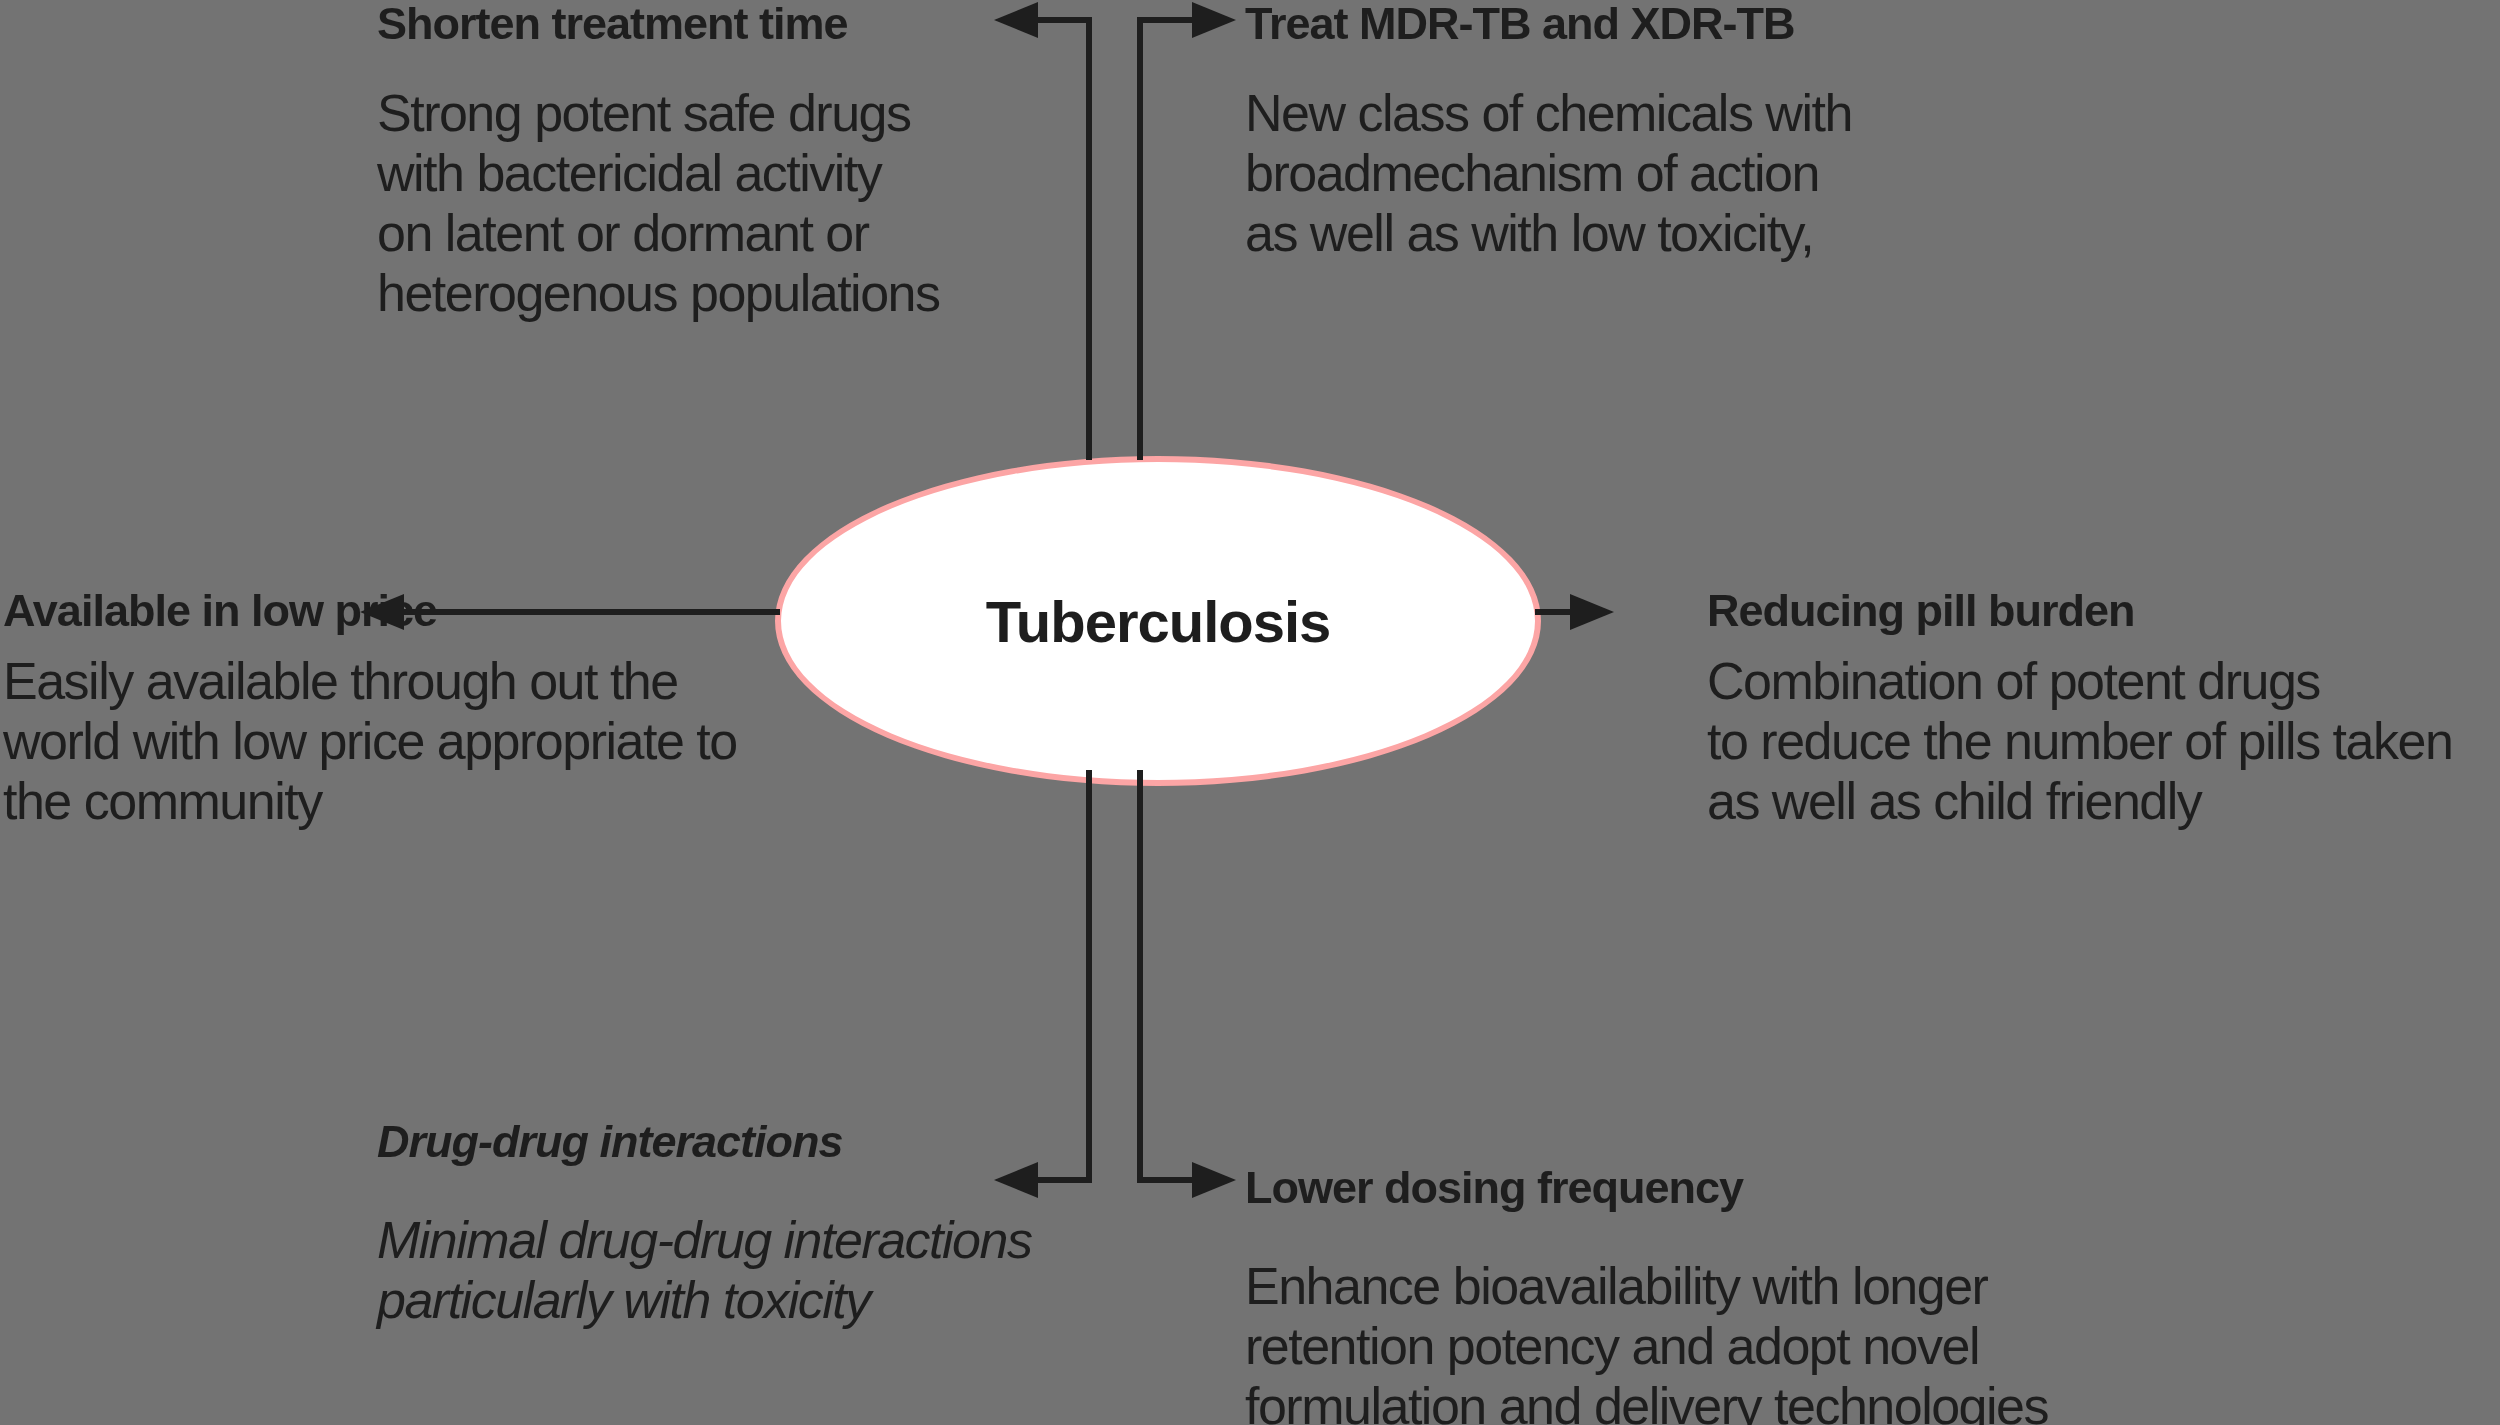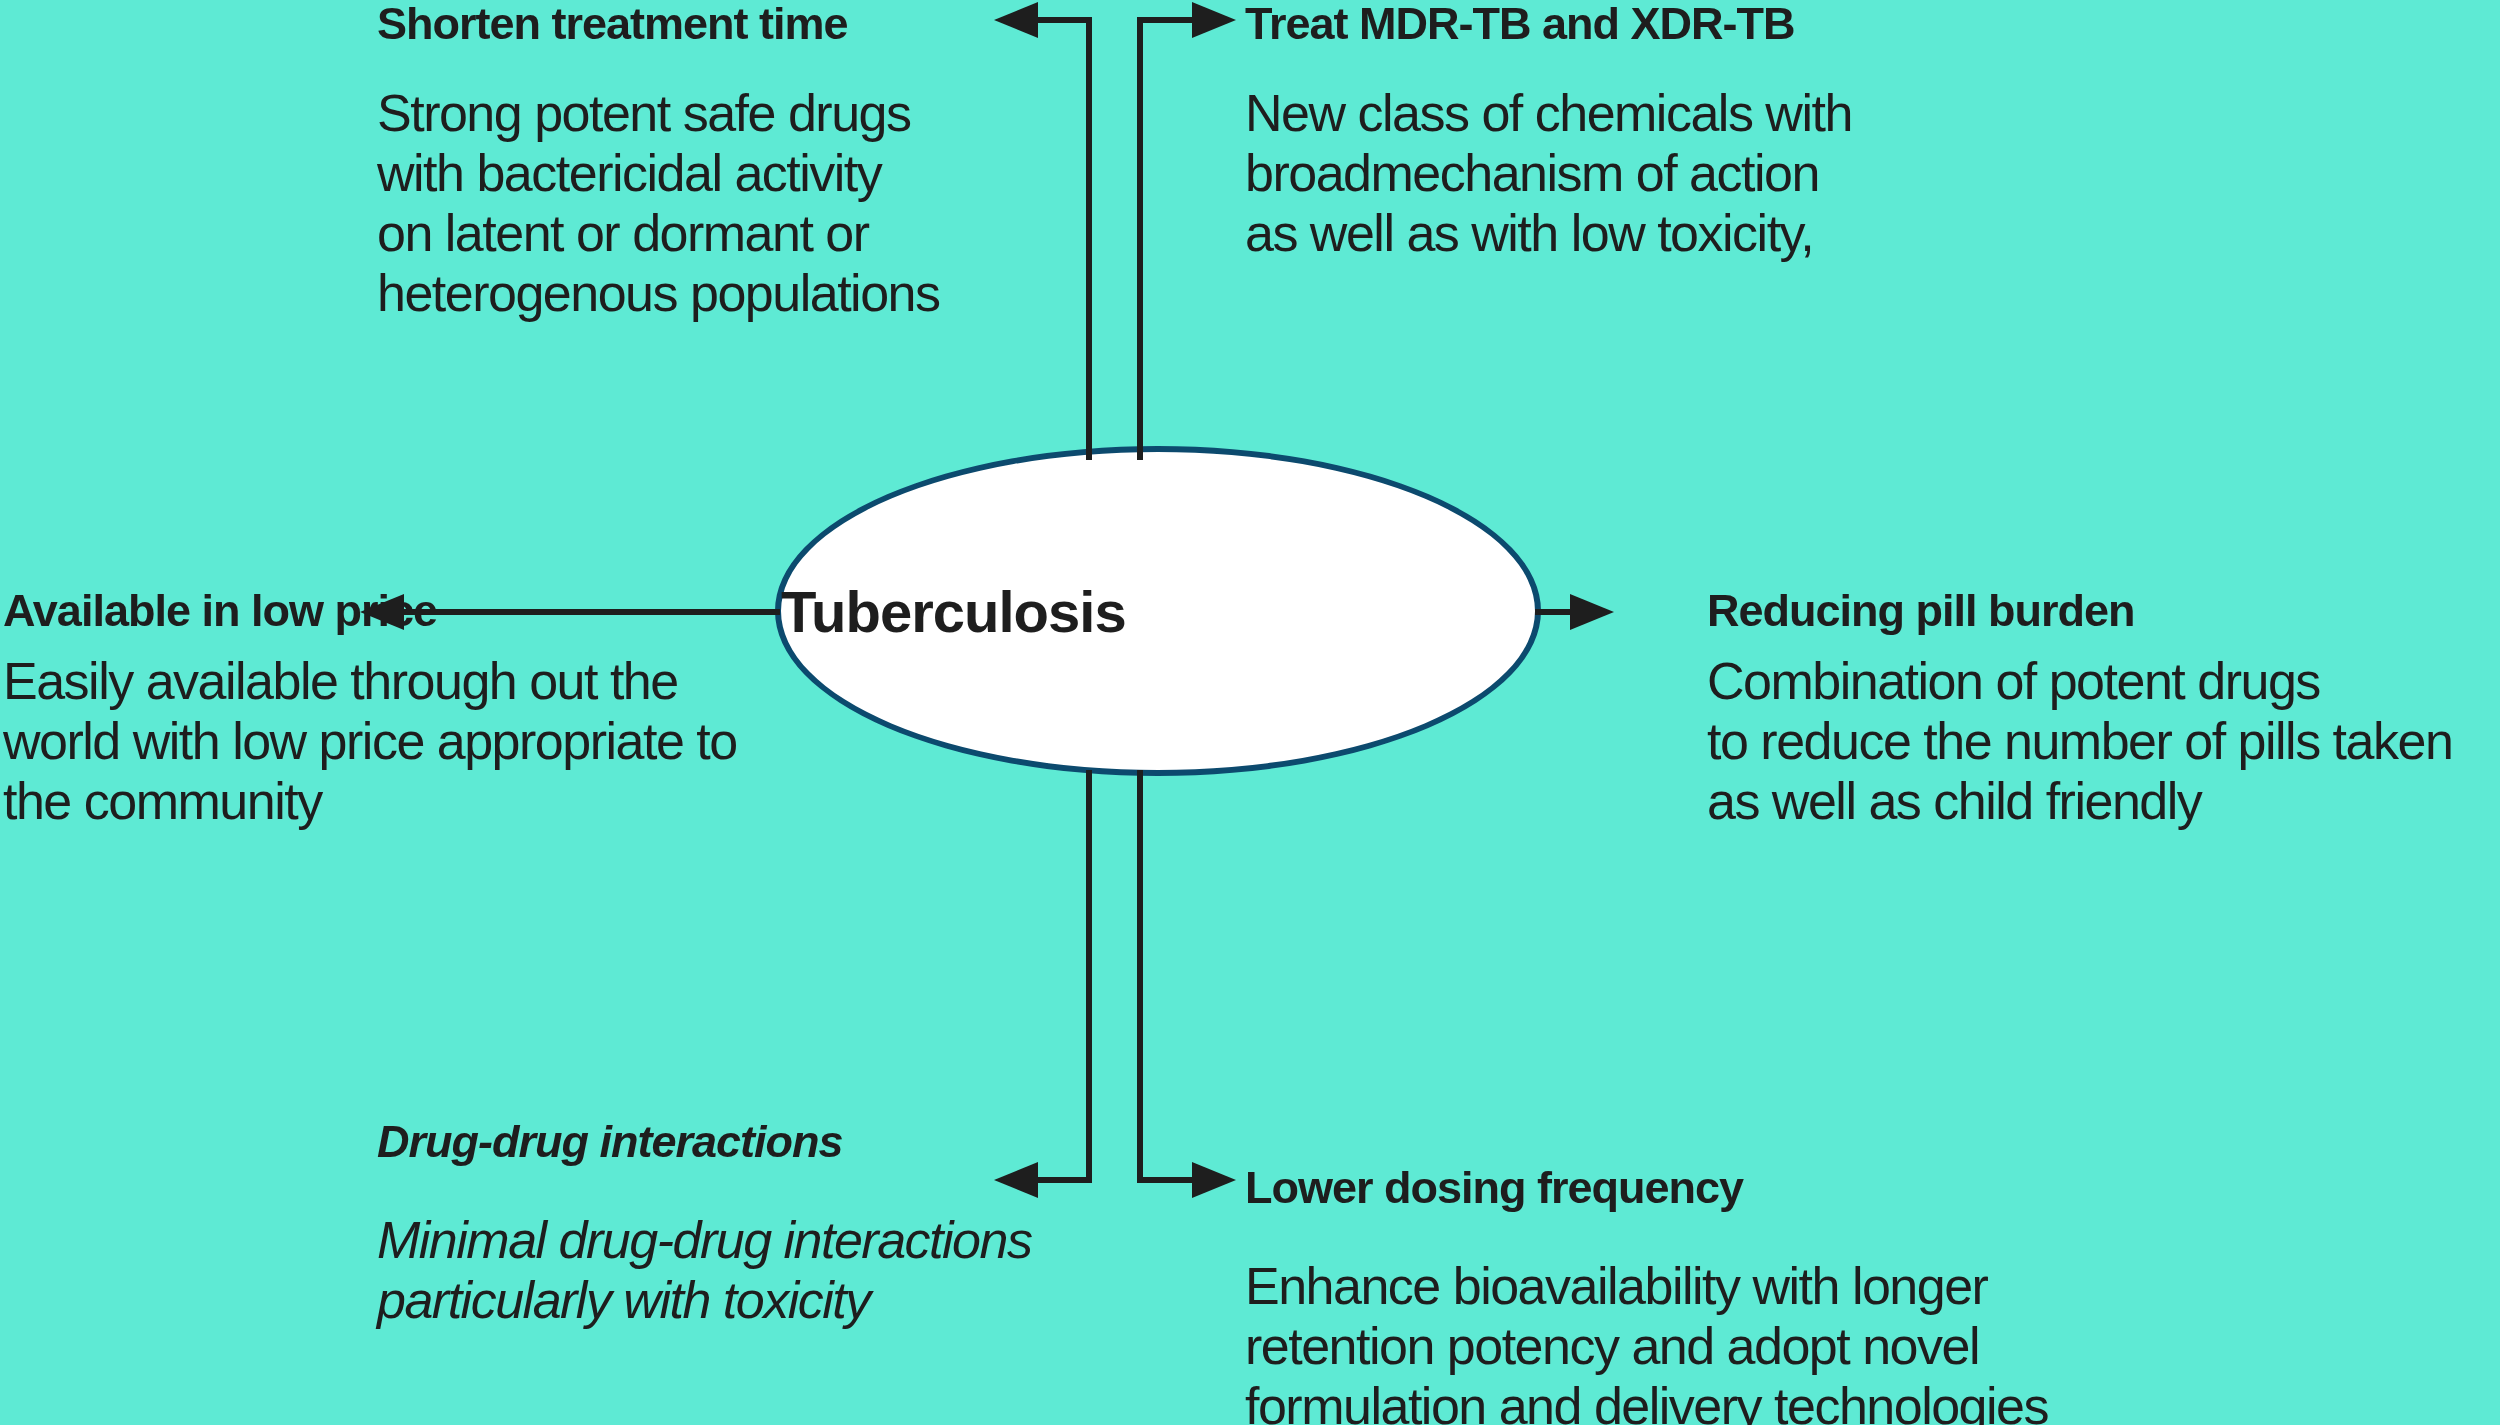--- a/index.html
+++ b/index.html
@@ -1,20 +1,20 @@
 <!DOCTYPE html>
 <html><head>
 <meta charset="utf-8">
 <style>
   html, body { margin: 0; padding: 0; background: #ffffff; }
   .canvas {
     position: relative;
     width: 2500px;
     height: 1425px;
-    background: #5eead4;
+    background: #737373;
     overflow: hidden;
     font-family: "Liberation Sans", "DejaVu Sans", sans-serif;
     color: #1e1e1e;
   }
   .block { position: absolute; }
   .block .title {
     margin: 0;
     font-size: 45px;
     font-weight: 700;
     line-height: 60px;
@@ -33,29 +33,29 @@
   .b-mid-left     { left: 3px;    top: 581px; }
   .b-mid-right    { left: 1707px; top: 581px; }
   .b-bottom-left  { left: 377px;  top: 1112px; font-style: italic; }
   .b-bottom-right { left: 1245px; top: 1158px; }
   .b-top-left .body,  .b-top-right .body  { margin-top: 29px; }
   .b-mid-left .body,  .b-mid-right .body  { margin-top: 10px; }
   .b-bottom-left .body, .b-bottom-right .body { margin-top: 38px; }
 
   .ellipse {
     position: absolute;
-    left: 775px; top: 446px;
+    left: 775px; top: 456px;
     width: 766px; height: 330px;
     box-sizing: border-box;
-    border: 6px solid #0c4a6e;
+    border: 6px solid #fca5a5;
     border-radius: 50%;
     background: #ffffff;
     display: flex;
     align-items: center;
-    justify-content: flex-start;
+    justify-content: center;
   }
   .ellipse span {
     font-size: 58px;
     font-weight: 700;
     letter-spacing: -1px;
     white-space: nowrap;
   }
 
   .line { position: absolute; background: #1e1e1e; }
   

